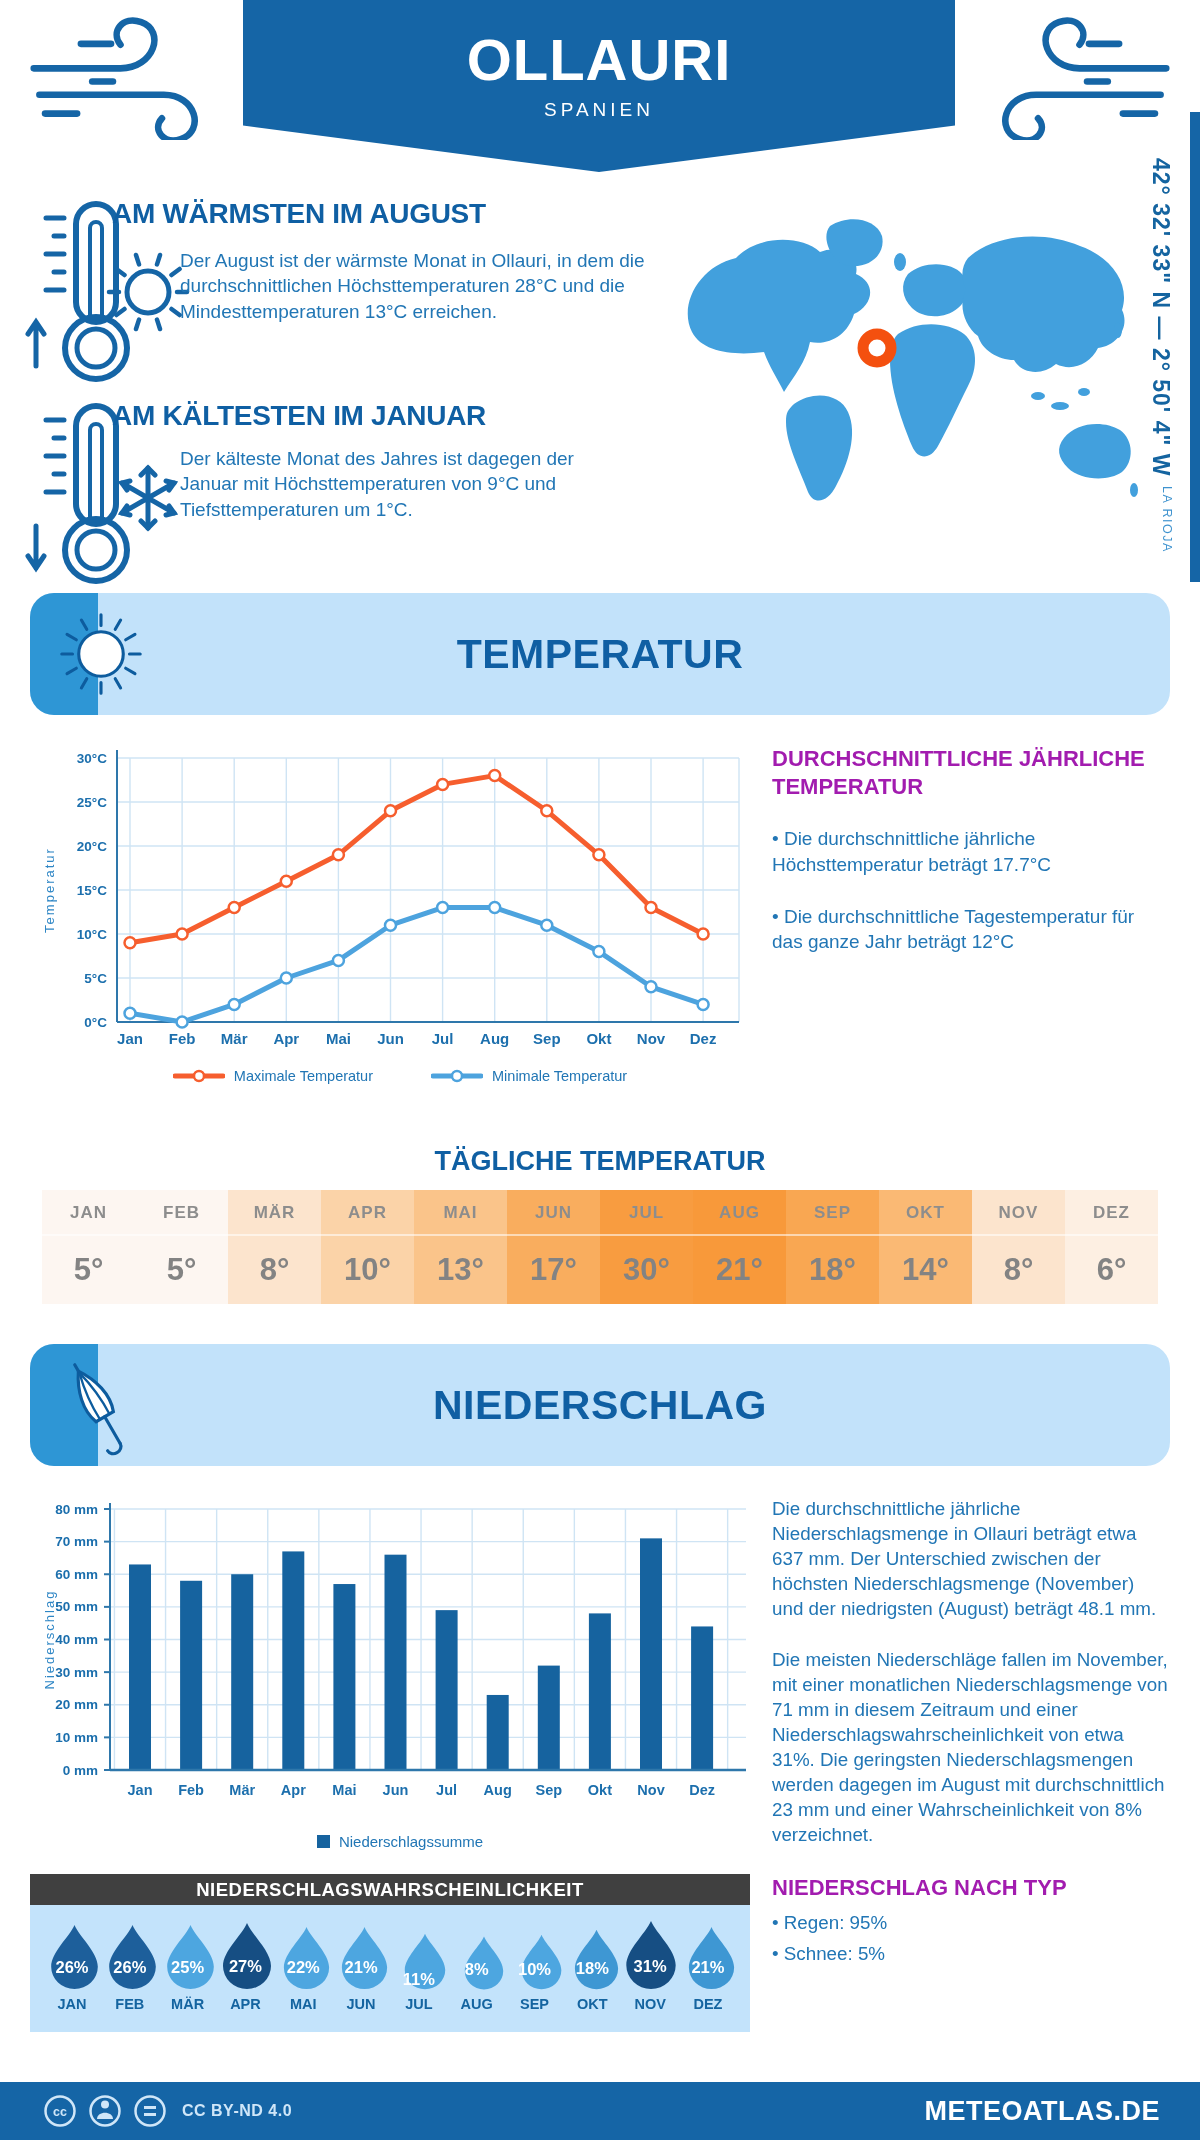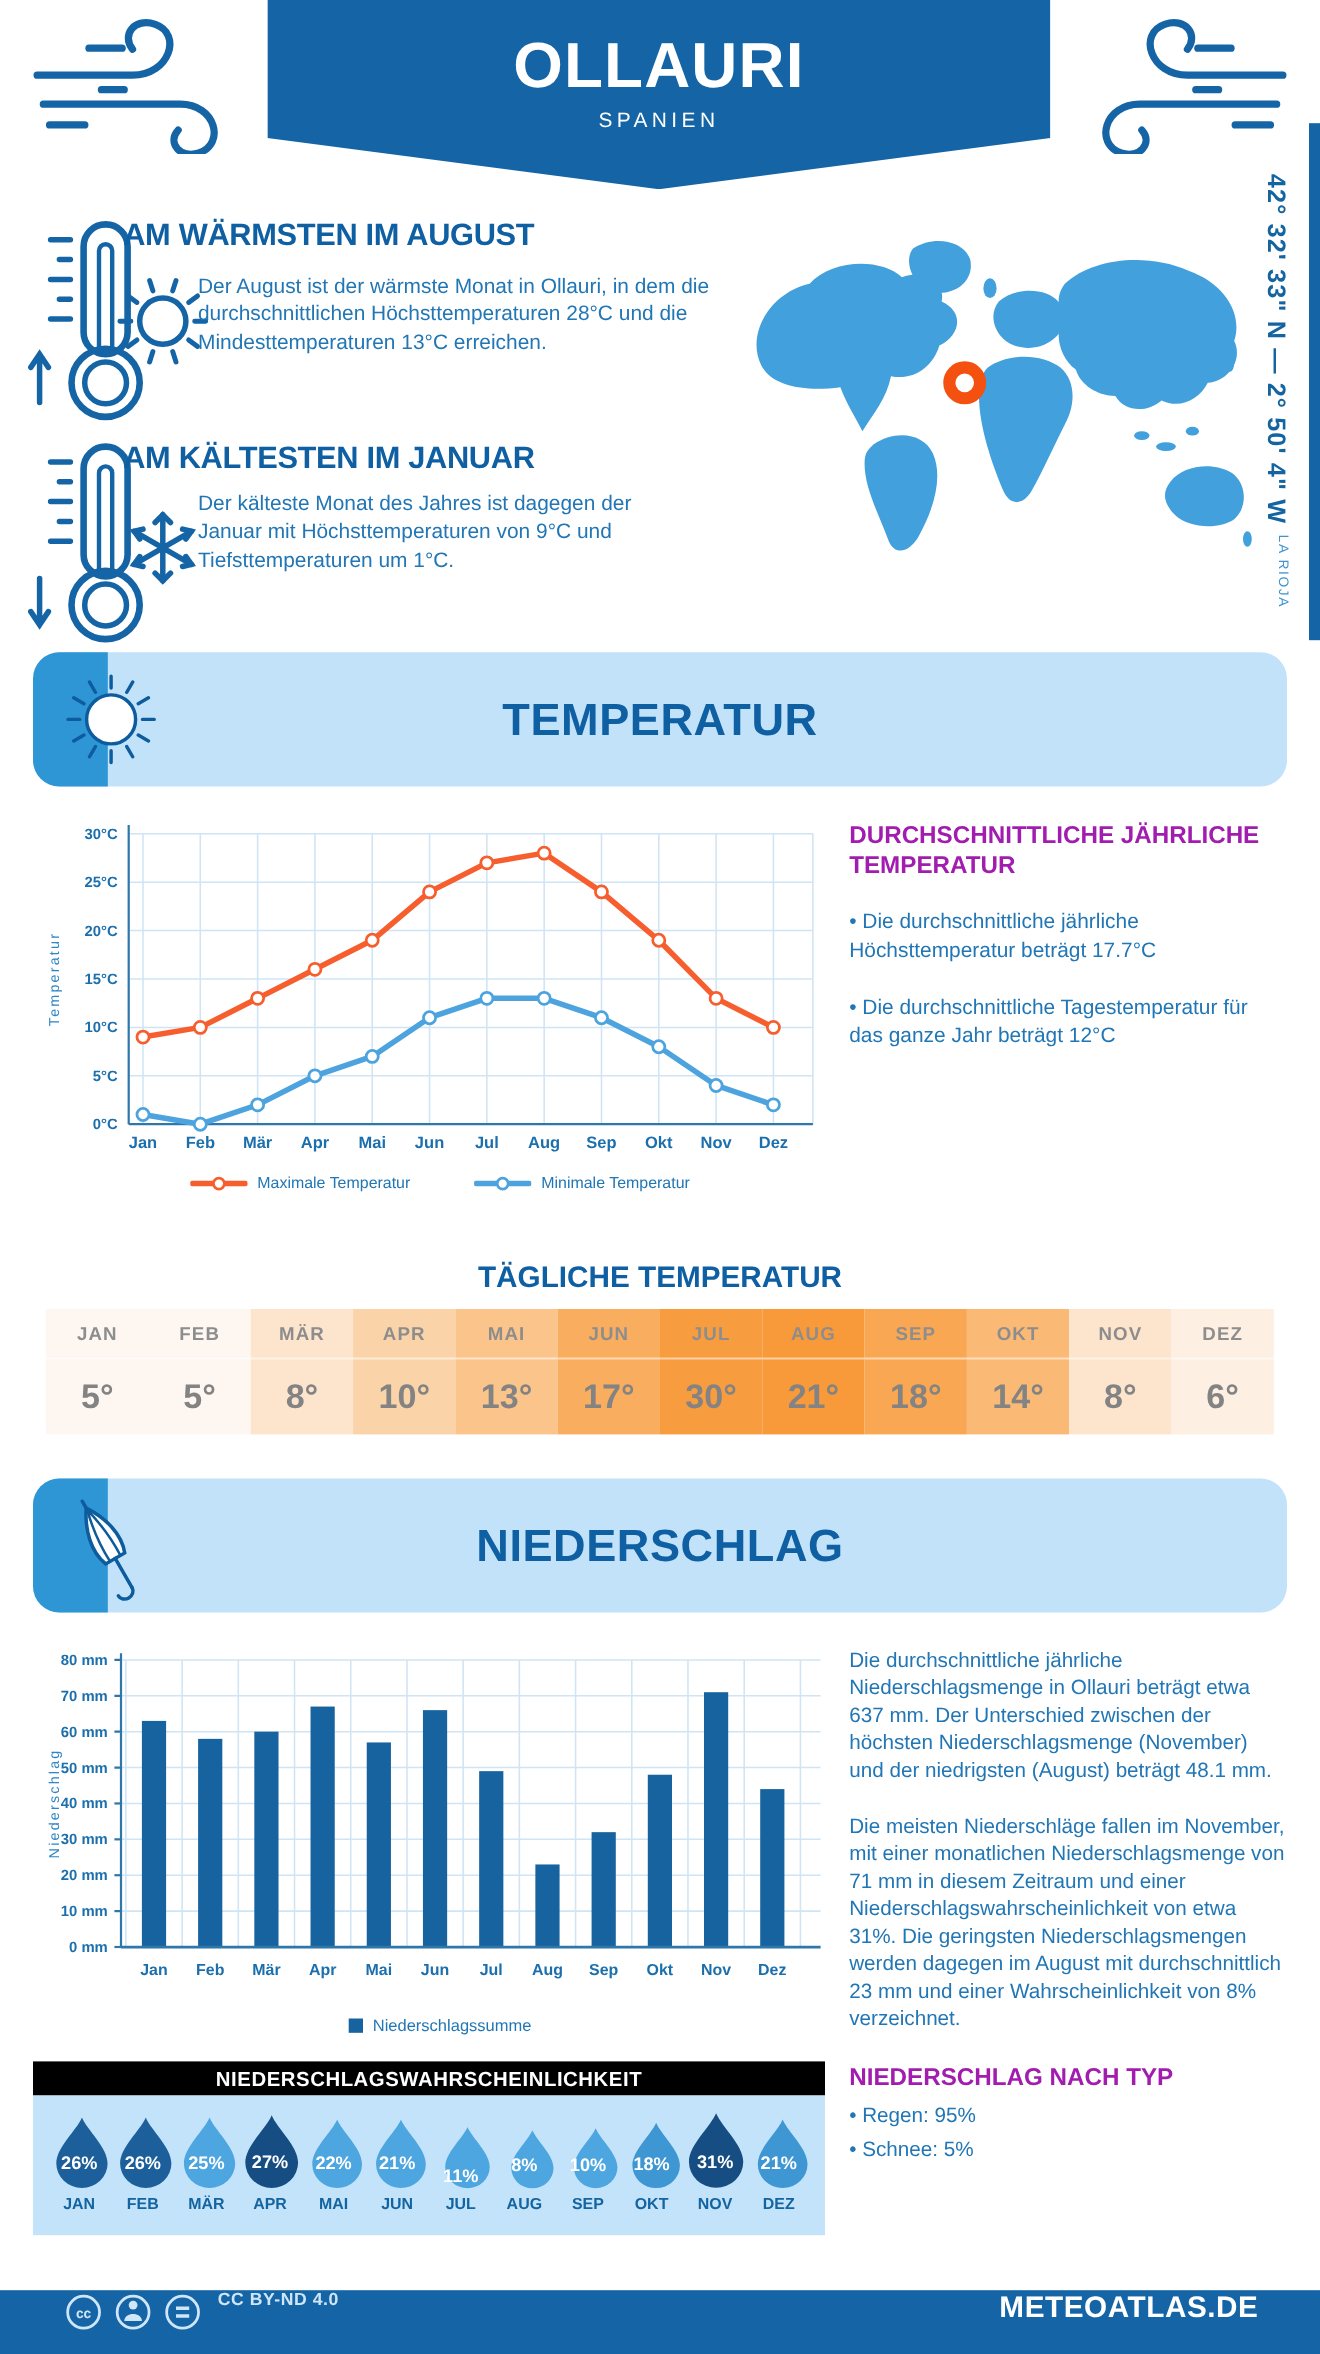--- a/index.html
+++ b/index.html
@@ -53,31 +53,31 @@
   .daily-title{position:absolute;left:0;top:1146px;width:100%;margin:0;text-align:center;
       font-size:27px;font-weight:bold;color:#0f5fa3;}
   .daily-table{position:absolute;left:42px;top:1190px;width:1116px;height:114px;display:flex;}
   .daily-col{flex:1;text-align:center;}
   .daily-col .m{padding-top:13px;height:31px;font-size:17px;font-weight:bold;color:#8d8d8d;
       letter-spacing:1px;border-bottom:2px solid rgba(255,255,255,0.55);}
   .daily-col .v{display:flex;align-items:center;justify-content:center;height:68px;
       font-size:31px;font-weight:bold;color:#838383;}
   
   .prob{position:absolute;left:30px;top:1874px;width:720px;}
-  .prob-title{height:31px;background:#000000;color:#fff;display:flex;align-items:center;
+  .prob-title{height:31px;background:#404040;color:#fff;display:flex;align-items:center;
       justify-content:center;font-size:18.5px;font-weight:bold;letter-spacing:0.5px;}
   .prob-body{height:127px;background:#c3e3fb;display:flex;justify-content:space-between;
       padding:6px 14px 0 14px;box-sizing:border-box;}
   .prob-cell{width:56px;text-align:center;}
   .drop-wrap{position:relative;height:80px;display:flex;align-items:flex-end;justify-content:flex-end;}
   .drop-pct{position:absolute;left:0;right:0;text-align:center;font-size:16.5px;font-weight:bold;color:#fff;}
   .prob-month{margin-top:5px;font-size:14.5px;font-weight:bold;color:#1464a0;}
   
   .footer{position:absolute;left:0;top:2082px;width:1200px;height:58px;background:#1565a6;
-      display:flex;padding:0 56px;box-sizing:border-box;}
+      display:flex;align-items:center;padding:0 40px;box-sizing:border-box;}
   .footer .license{margin-left:12px;font-size:16px;font-weight:bold;color:#cfe6f8;letter-spacing:0.5px;}
   .footer .site{margin-left:auto;font-size:27px;font-weight:bold;color:#ffffff;letter-spacing:0.5px;}
 </style>
 </head>
 <body>
 
 <div class="page">
 
   <svg class="wind wind-left" width="180" height="132" viewBox="0 0 190 140">
     <g fill="none" stroke="#1565a6" stroke-width="7" stroke-linecap="round">

